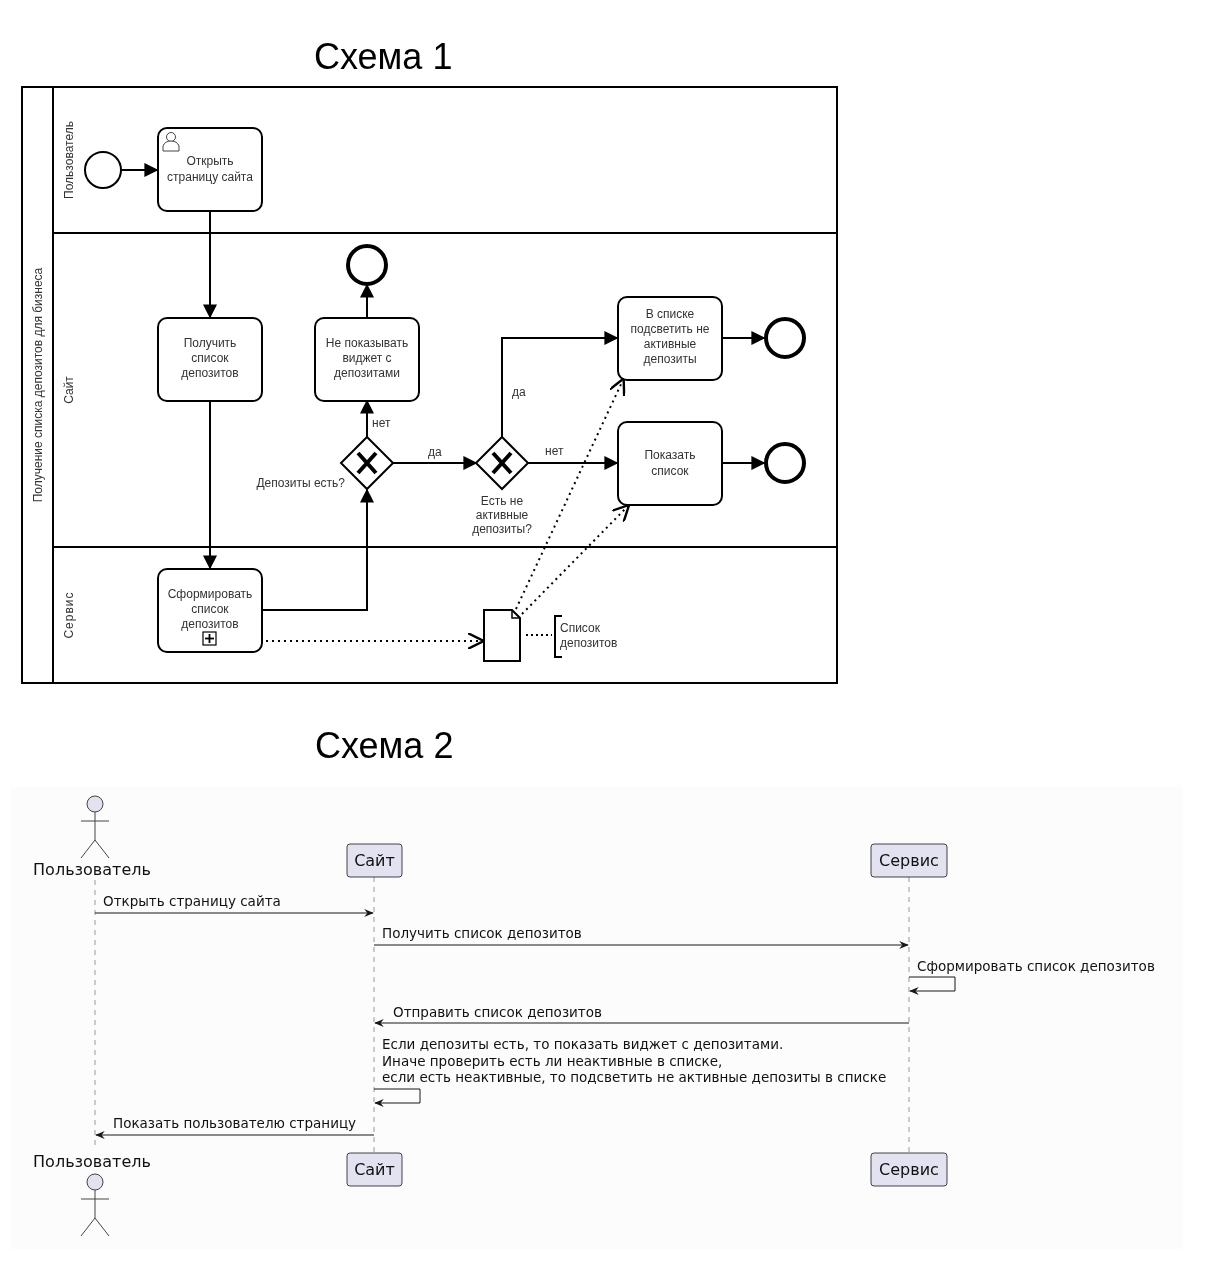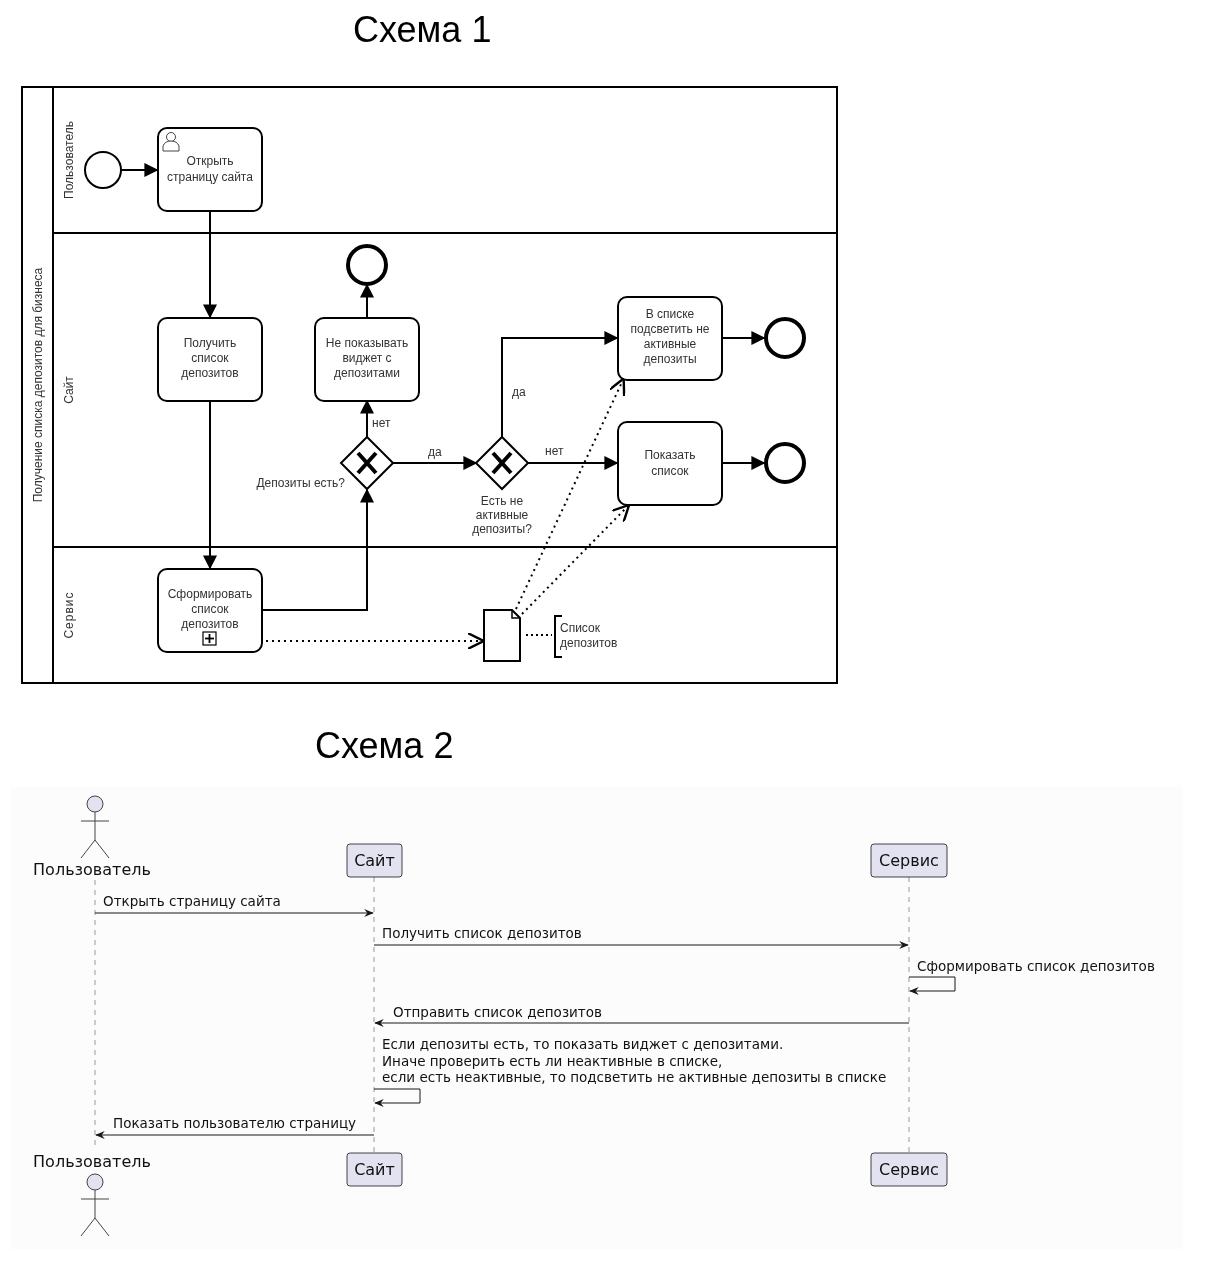--- a/index.html
+++ b/index.html
@@ -6,21 +6,21 @@
   body { width: 1228px; height: 1288px; position: relative; overflow: hidden; font-family: "Liberation Sans", sans-serif; }
   .title { position: absolute; font-family: "Liberation Sans", sans-serif; font-size: 36px; color: #000; }
   svg { position: absolute; left: 0; top: 0; }
   .bpmn-text { font-family: "Liberation Sans", sans-serif; font-size: 12px; fill: #333; }
   .seq-text { font-family: "DejaVu Sans", sans-serif; font-size: 13.5px; fill: #111; }
   .seq-head { font-family: "DejaVu Sans", sans-serif; font-size: 16px; fill: #111; }
 </style>
 </head>
 <body>
 
-<div class="title" style="left:314px; top:9px;margin-left:39px;">Схема 1</div>
+<div class="title" style="left:314px; top:36px;">Схема 1</div>
 <div class="title" style="left:315px; top:725px;">Схема 2</div>
 
 <svg width="1228" height="1288">
   <defs>
     <marker id="arr" viewBox="0 0 10 10" refX="9" refY="5" markerWidth="7" markerHeight="7" orient="auto">
       <path d="M0,0 L10,5 L0,10 z" fill="#000"></path>
     </marker>
     <marker id="arrOpen" viewBox="0 0 10 10" refX="9" refY="5" markerWidth="8" markerHeight="8" orient="auto">
       <path d="M0,0 L10,5 L0,10" fill="none" stroke="#000" stroke-width="1.5"></path>
     </marker>

